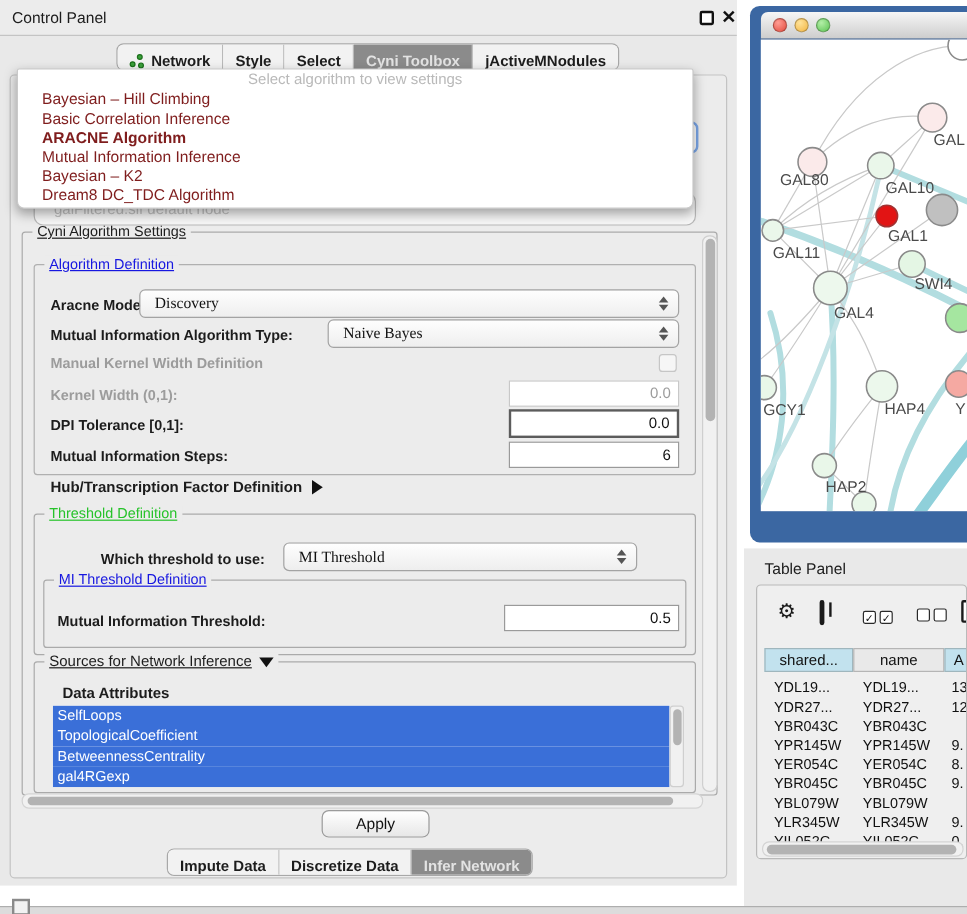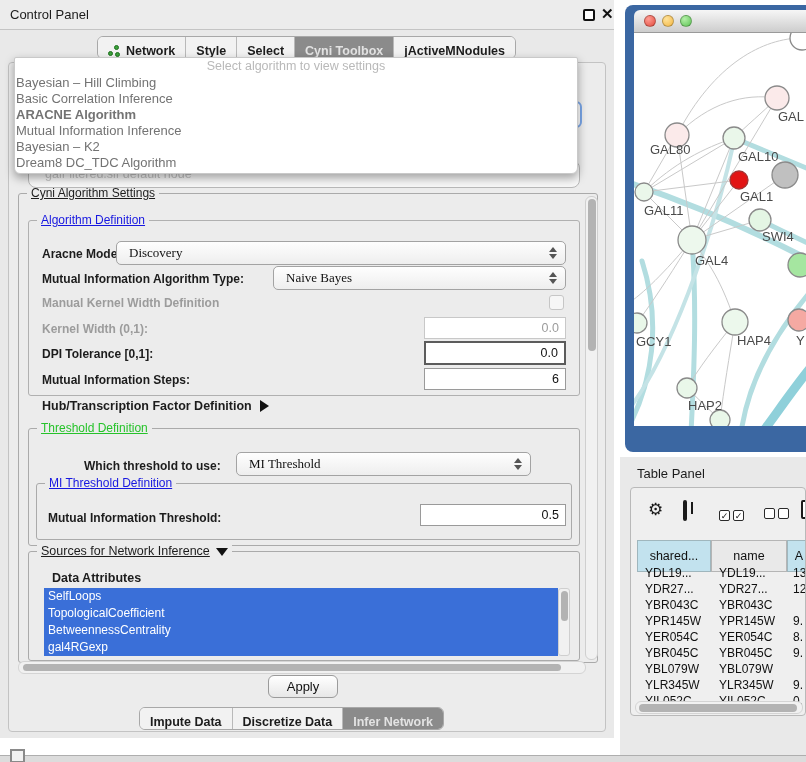--- a/index.html
+++ b/index.html
@@ -65,21 +65,21 @@
   
   #attr-list { left:44px; top:588px; width:514px; height:68px; background:#ffffff; overflow:hidden; }
   #attr-list .li { height:17px; line-height:17px; background:#3a6fd8; color:#ffffff;
     font-size:12px; padding-left:4px; }
 
   
   #algo-popup { left:14px; top:57px; width:564px; height:117px; background:#ffffff;
     border:1px solid #c9c9c9; border-radius:2px 2px 6px 6px;
     box-shadow:0 4px 10px rgba(0,0,0,0.35); z-index:30; }
   #algo-popup .ph { text-align:center; color:#b9b9b9; font-size:12.5px; height:17px; line-height:17px; }
-  #algo-popup .opt { font-size:13px; color:#737373; height:16px; line-height:16px; padding-left:1px; white-space:nowrap; }
+  #algo-popup .opt { font-size:13px; color:#7f1d1d; height:16px; line-height:16px; padding-left:20px; white-space:nowrap; }
   #algo-popup .opt.sel { font-weight:bold; }
 
   #bg-combo { left:28px; top:160px; width:552px; height:28px; background:#f7f7f7;
     border:1px solid #b8b8b8; border-radius:8px; z-index:5; font-size:12.5px; color:#c2c2c2;
     line-height:26px; padding-left:16px; }
   #bg-combo-frag { left:564px; top:101px; width:18px; height:27px; border:2px solid #7aa6e8;
     border-radius:6px; background:#fdfdfd; z-index:4; }
 
   .pill-btn { position:absolute; background:linear-gradient(#ffffff,#e7e7e7);
     border:1px solid #9b9b9b; border-radius:6px; font-size:13px; color:#111;
@@ -107,21 +107,21 @@
   .tp-abs { position:absolute; }
   #tp-toolbar { left:0; top:0; width:176px; height:48px; }
   .gear { font-size:17px; color:#1a1a1a; }
   .colico { width:16px; height:16px; border:2px solid #1a1a1a; border-radius:2px; position:relative; }
   .colico::after { content:""; position:absolute; left:6px; top:0; width:2px; height:12px; background:#1a1a1a; }
   .cb { width:11px; height:11px; border:1.5px solid #2a2a2a; border-radius:2px; display:inline-block;
     font-size:9px; line-height:10px; text-align:center; color:#111; background:#fff; }
   .fileico { width:15px; height:19px; border:2px solid #1a1a1a; border-radius:2px; background:#fff; }
 
   #tp-table { left:6px; top:52px; width:170px; position:absolute; }
-  .th { position:absolute; height:32px; border:1px solid #9fb6bd; font-size:12.5px; color:#111;
+  .th { position:absolute; height:20px; border:1px solid #9fb6bd; font-size:12.5px; color:#111;
     display:flex; align-items:center; justify-content:center; top:0; }
   .th.blue { background:#c2e2ee; }
   .th.gray { background:#e9e9e9; border-color:#b5b5b5; }
   .trow { position:absolute; width:170px; height:16px; font-size:12px; color:#101010; }
   .trow span { position:absolute; white-space:nowrap; }
 
   #mini-icon { left:10px; top:749px; width:15px; height:14px; border:2px solid #8a8a8a;
     background:#f2f2f2; z-index:6; }
   #bottom-bar { left:0; top:755px; width:806px; height:7px; background:#dcdcdc;
     border-top:1px solid #aeaeae; z-index:5; }
@@ -258,21 +258,21 @@
       <div class="li">gal4RGexp</div>
     </div>
     <div class="sb-track-v" style="left:558px;top:588px;width:12px;height:68px;border-radius:3px;">
       <div class="sb-thumb" style="left:2px;top:2px;width:7px;height:30px;"></div>
     </div>
 
     <div class="sb-track-h" style="left:18px;top:661px;width:568px;height:13px;">
       <div class="sb-thumb" style="left:4px;top:2px;width:538px;height:7px;"></div>
     </div>
 
-    <div class="pill-btn" style="left:268px;top:675px;width:70px;height:23px;">
+    <div class="pill-btn" style="left:268px;top:675px;width:90px;height:23px;">
       <span>Apply</span>
     </div>
 
     <div class="seg" style="left:139px;top:707px;">
       <div class="item">
           <span>Impute Data</span>
         </div>
       <div class="item">
           <span>Discretize Data</span>
         </div>

